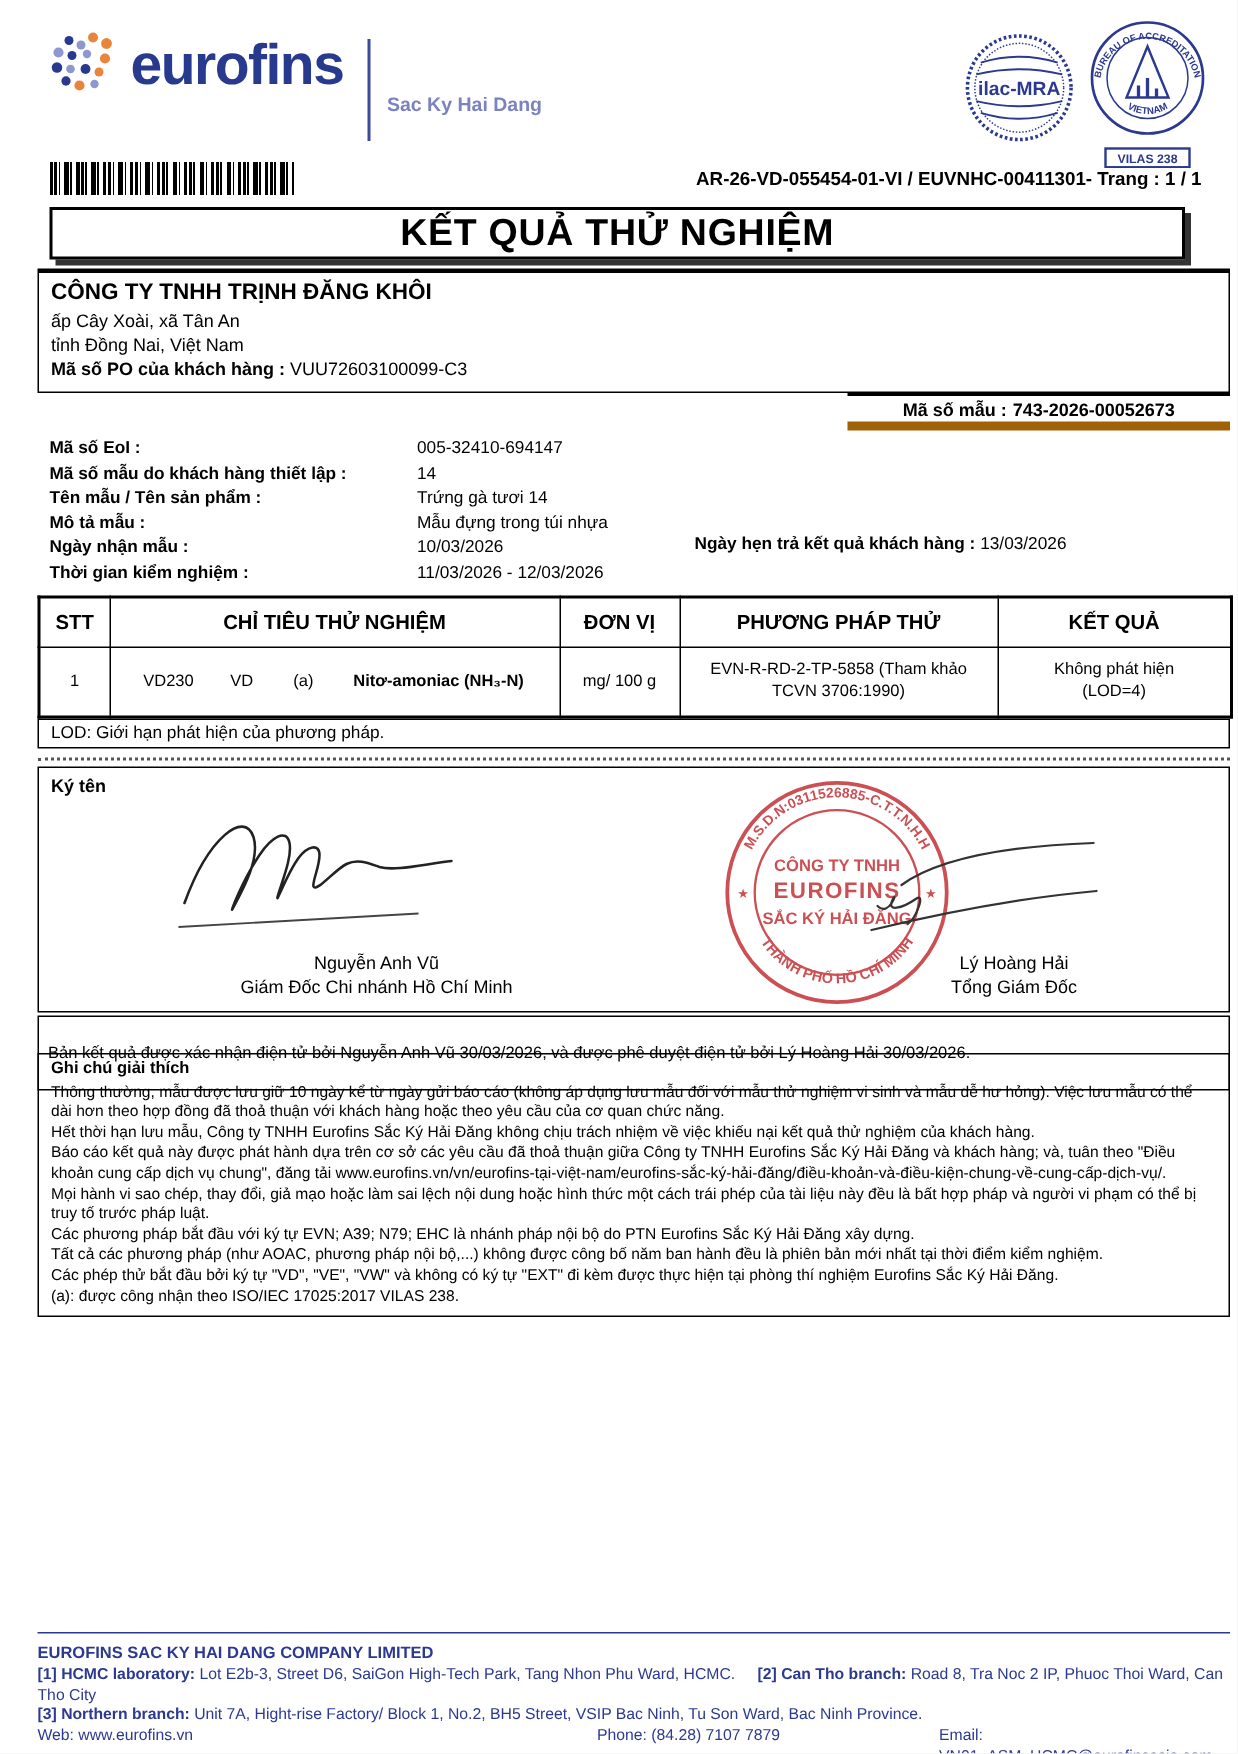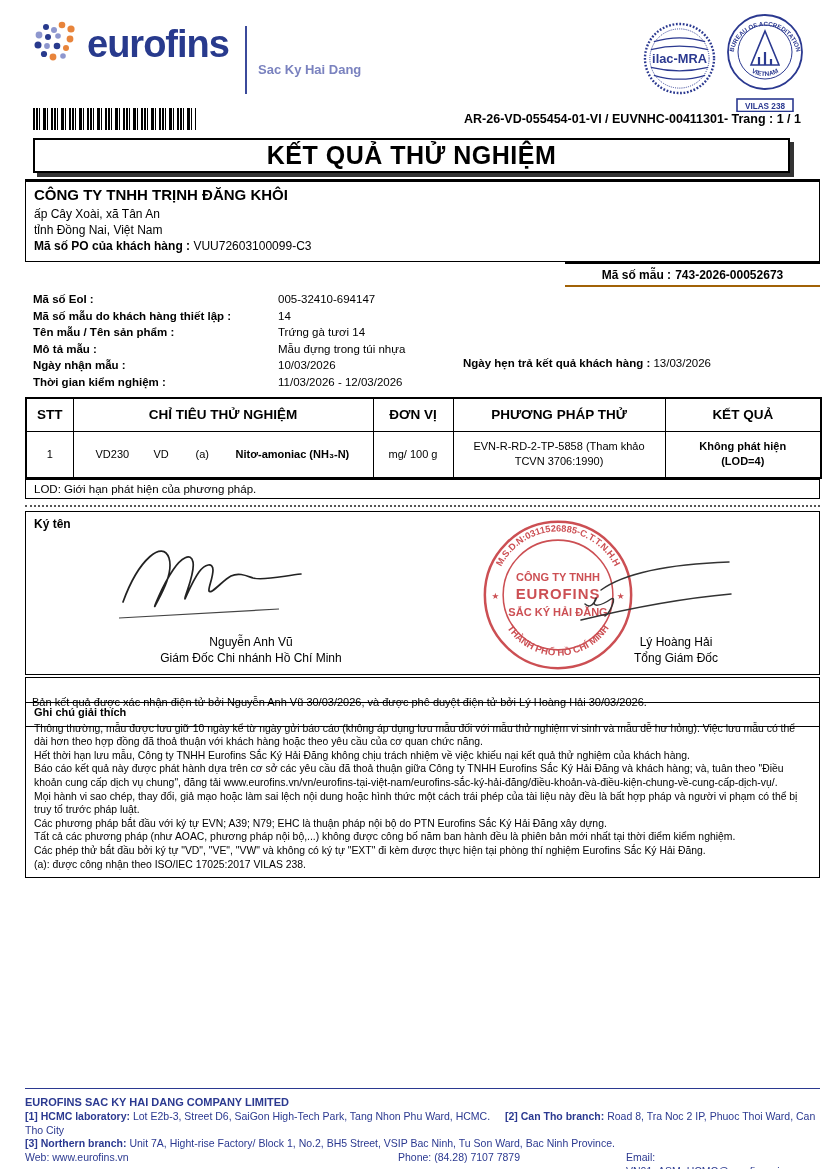--- a/index.html
+++ b/index.html
@@ -28,41 +28,41 @@
   
   .customer-box { position:absolute; top:179px; left:25px; width:795px; height:83px;
     border:1px solid #000; border-top-width:3px; padding:4px 8px; }
   .customer-name { font-size:15px; font-weight:bold; margin-bottom:3px; }
   .customer-line { font-size:12px; line-height:16px; }
   .po-line { font-size:12px; line-height:17px; }
   .b { font-weight:bold; }
 
   
   .sample-badge { position:absolute; top:262px; left:565px; width:255px; height:25px;
-    border-top:2px solid #000; border-bottom:2px solid #a16207; display:flex; align-items:center;
+    border-top:2px solid #000; border-bottom:6px solid #a16207; display:flex; align-items:center;
     justify-content:center; gap:4px; font-size:12px; font-weight:bold; }
 
   
   .sample-details { position:absolute; top:291px; left:33px; width:770px; font-size:11.5px; }
   .srow { display:flex; line-height:16.6px; }
   .slabel { width:245px; font-weight:bold; }
   .due { position:absolute; left:430px; top:66px; white-space:nowrap; }
 
   
   .results { position:absolute; top:397px; left:25px; width:795px; border-collapse:collapse; table-layout:fixed; }
   .results th, .results td { border:1px solid #000; }
   .results { border:2px solid #000; }
   .results th { font-size:13.5px; height:33px; font-weight:bold; }
   .results td { font-size:11px; height:47px; vertical-align:middle; text-align:center; }
   .param-cell { text-align:left !important; }
   .param-flex { display:flex; padding-left:22px; align-items:center; }
   .p-code { width:58px; } .p-group { width:42px; } .p-flag { width:40px; }
   .p-name { font-weight:bold; }
   .two-line div { line-height:15px; }
-  .result-cell { font-weight:bold; }
+  .result-cell { font-weight:normal; }
 
   
   .lod-box { position:absolute; top:479px; left:25px; width:795px; border:1px solid #000;
     font-size:11.5px; padding:3px 8px; }
   .dotted-sep { position:absolute; top:505px; left:25px; width:795px; border-top:2px dotted #555; }
 
   
   .sign-box { position:absolute; top:511px; left:25px; width:795px; height:164px; border:1px solid #000; }
   .sign-label { position:absolute; top:5px; left:8px; font-size:12px; font-weight:bold; }
   .sig-left-svg { position:absolute; left:85px; top:18px; width:215px; height:95px; }
@@ -286,21 +286,21 @@
   </div>
 
   <div class="confirm-box">Bản kết quả được xác nhận điện tử bởi Nguyễn Anh Vũ 30/03/2026, và được phê duyệt điện tử bởi Lý Hoàng Hải 30/03/2026.</div>
 
   <div class="notes-box">
     <div class="notes-heading">Ghi chú giải thích</div>
     <div>Thông thường, mẫu được lưu giữ 10 ngày kể từ ngày gửi báo cáo (không áp dụng lưu mẫu đối với mẫu thử nghiệm vi sinh và mẫu dễ hư hỏng). Việc lưu mẫu có thể dài hơn theo hợp đồng đã thoả thuận với khách hàng hoặc theo yêu cầu của cơ quan chức năng.</div>
     <div>Hết thời hạn lưu mẫu, Công ty TNHH Eurofins Sắc Ký Hải Đăng không chịu trách nhiệm về việc khiếu nại kết quả thử nghiệm của khách hàng.</div>
     <div>Báo cáo kết quả này được phát hành dựa trên cơ sở các yêu cầu đã thoả thuận giữa Công ty TNHH Eurofins Sắc Ký Hải Đăng và khách hàng; và, tuân theo "Điều khoản cung cấp dịch vụ chung", đăng tải www.eurofins.vn/vn/eurofins-tại-việt-nam/eurofins-sắc-ký-hải-đăng/điều-khoản-và-điều-kiện-chung-về-cung-cấp-dịch-vụ/.</div>
     <div>Mọi hành vi sao chép, thay đổi, giả mạo hoặc làm sai lệch nội dung hoặc hình thức một cách trái phép của tài liệu này đều là bất hợp pháp và người vi phạm có thể bị truy tố trước pháp luật.</div>
-    <div>Các phương pháp bắt đầu với ký tự EVN; A39; N79; EHC là thuận pháp nội bộ do PTN Eurofins Sắc Ký Hải Đăng xây dựng.</div>
+    <div>Các phương pháp bắt đầu với ký tự EVN; A39; N79; EHC là nhánh pháp nội bộ do PTN Eurofins Sắc Ký Hải Đăng xây dựng.</div>
     <div>Tất cả các phương pháp (như AOAC, phương pháp nội bộ,...) không được công bố năm ban hành đều là phiên bản mới nhất tại thời điểm kiểm nghiệm.</div>
     <div>Các phép thử bắt đầu bởi ký tự "VD", "VE", "VW" và không có ký tự "EXT" đi kèm được thực hiện tại phòng thí nghiệm Eurofins Sắc Ký Hải Đăng.</div>
     <div>(a): được công nhận theo ISO/IEC 17025:2017 VILAS 238.</div>
   </div>
 
   <div class="footer">
     <div class="f-company">EUROFINS SAC KY HAI DANG COMPANY LIMITED</div>
     <div>
       <span class="b">[1] HCMC laboratory:</span>
       <span>Lot E2b-3, Street D6, SaiGon High-Tech Park, Tang Nhon Phu Ward, HCMC.</span>

